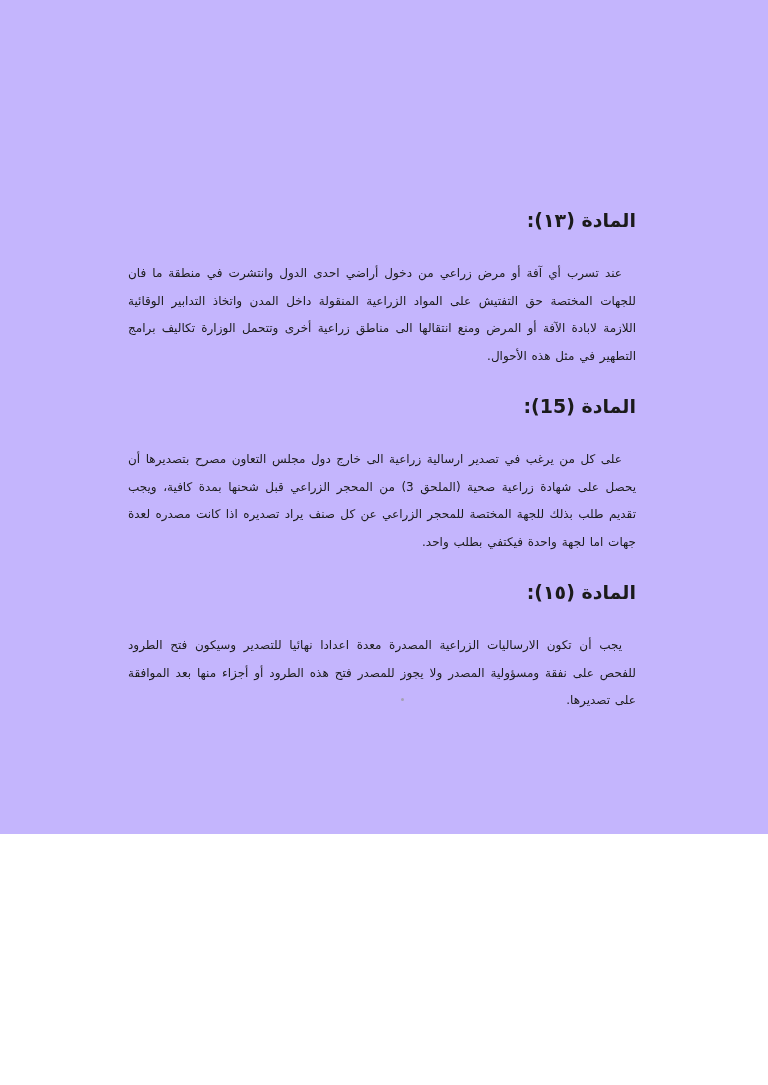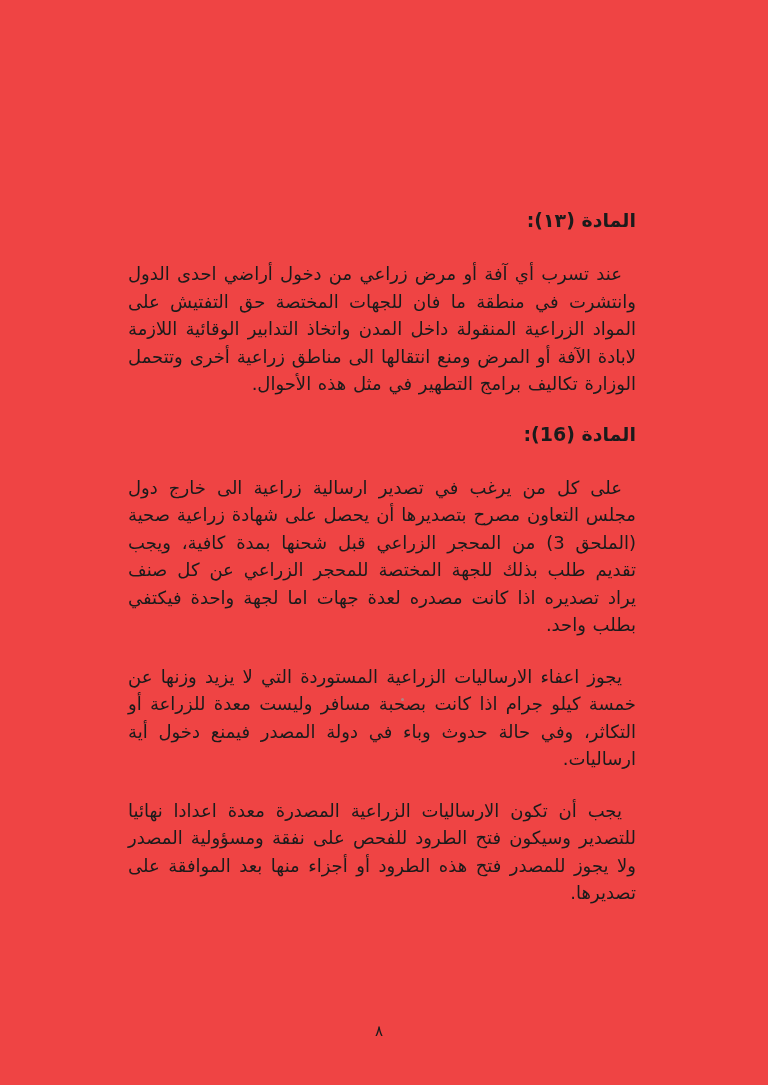--- a/index.html
+++ b/index.html
@@ -3,43 +3,43 @@
 <meta charset="utf-8">
 <style>
   html, body {
     margin: 0;
     padding: 0;
     background: #ffffff;
   }
   .page {
     position: relative;
     width: 768px;
-    height: 1085px;
-    background: #ef4444;
+    height: 834px;
+    background: #c4b5fd;
     overflow: hidden;
     font-family: "DejaVu Sans", sans-serif;
     color: #1b1b1b;
   }
   .content {
     position: absolute;
     top: 208px;
     left: 128px;
     right: 132px;
     direction: rtl;
   }
   .article-heading {
     font-size: 19px;
     font-weight: bold;
     line-height: 25px;
     margin: 0 0 27px 0;
     text-align: right;
     letter-spacing: 0.2px;
   }
   .article-body {
-    font-size: 18px;
+    font-size: 12px;
     line-height: 27.5px;
     margin: 0 0 24px 0;
     text-align: justify;
     text-indent: 14px;
     word-spacing: 1px;
   }
   .page-number {
     position: absolute;
     top: 1022px;
     left: 0;
@@ -66,26 +66,26 @@
 
 <div class="page">
   <div class="content">
 
     <div>
       <h2 class="article-heading">المادة (١٣):</h2>
       <p class="article-body">عند تسرب أي آفة أو مرض زراعي من دخول أراضي احدى الدول وانتشرت في منطقة ما فان للجهات المختصة حق التفتيش على المواد الزراعية المنقولة داخل المدن واتخاذ التدابير الوقائية اللازمة لابادة الآفة أو المرض ومنع انتقالها الى مناطق زراعية أخرى وتتحمل الوزارة تكاليف برامج التطهير في مثل هذه الأحوال.</p>
     </div>
 
     <div>
-      <h2 class="article-heading">المادة (16):</h2>
+      <h2 class="article-heading">المادة (15):</h2>
       <p class="article-body">على كل من يرغب في تصدير ارسالية زراعية الى خارج دول مجلس التعاون مصرح بتصديرها أن يحصل على شهادة زراعية صحية (الملحق 3) من المحجر الزراعي قبل شحنها بمدة كافية، ويجب تقديم طلب بذلك للجهة المختصة للمحجر الزراعي عن كل صنف يراد تصديره اذا كانت مصدره لعدة جهات اما لجهة واحدة فيكتفي بطلب واحد.</p>
     </div>
 
     <div>
-      <p class="article-body">يجوز اعفاء الارساليات الزراعية المستوردة التي لا يزيد وزنها عن خمسة كيلو جرام اذا كانت بصحبة مسافر وليست معدة للزراعة أو التكاثر، وفي حالة حدوث وباء في دولة المصدر فيمنع دخول أية ارساليات.</p>
+      <h2 class="article-heading">المادة (١٥):</h2>
     </div>
 
     <div>
       <p class="article-body">يجب أن تكون الارساليات الزراعية المصدرة معدة اعدادا نهائيا للتصدير وسيكون فتح الطرود للفحص على نفقة ومسؤولية المصدر ولا يجوز للمصدر فتح هذه الطرود أو أجزاء منها بعد الموافقة على تصديرها.</p>
     </div>
 
   </div>
 
   <div class="artifact-dot"></div>
 

